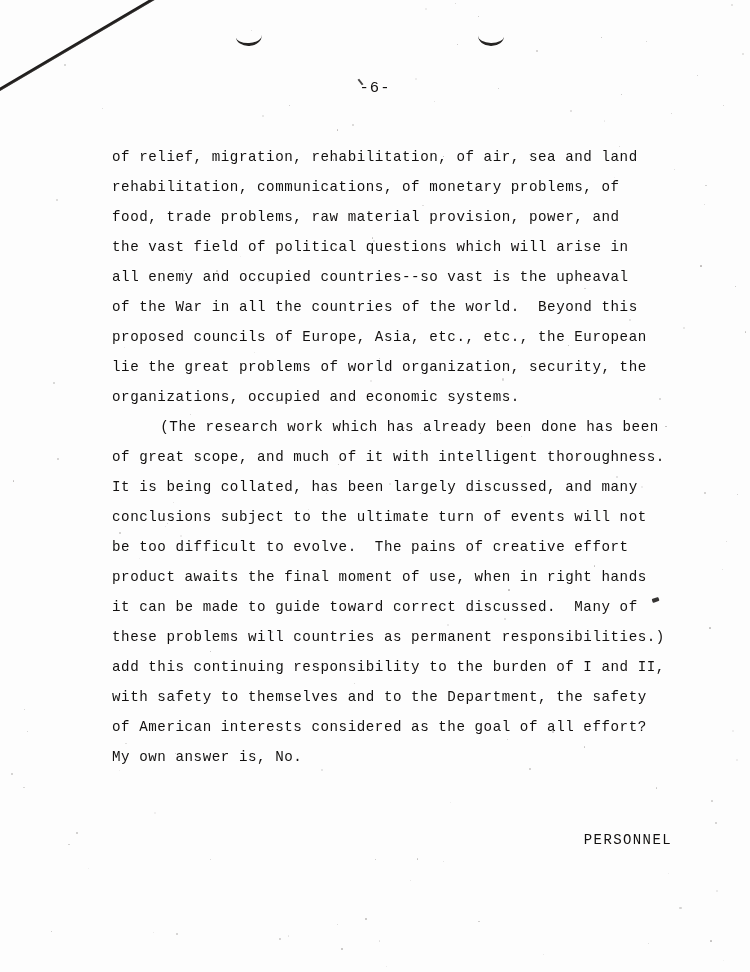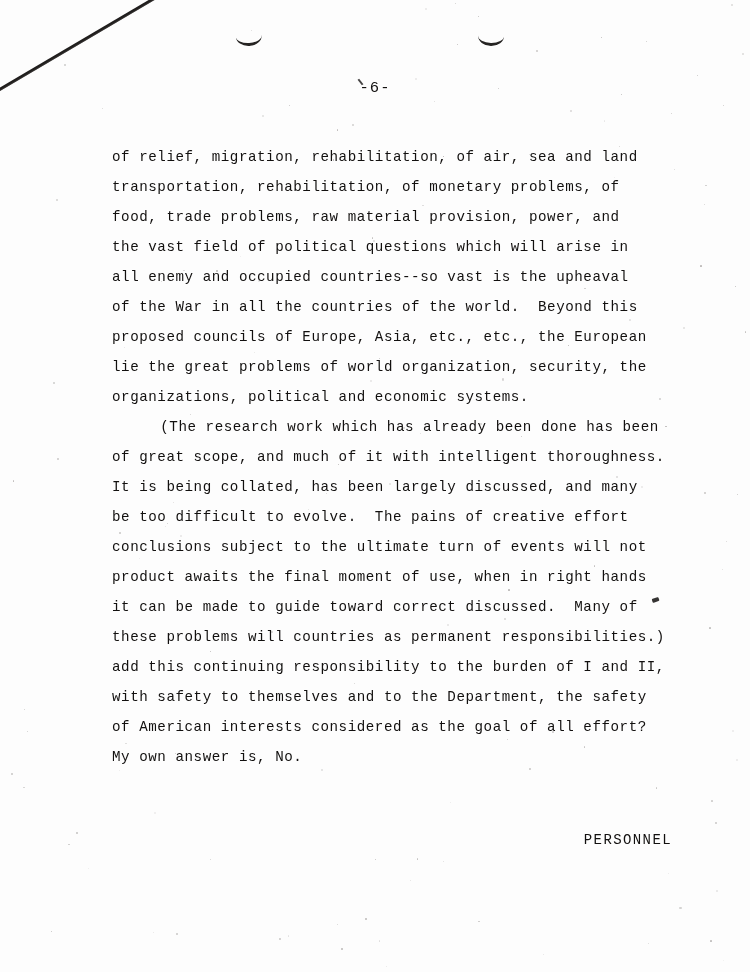--- a/index.html
+++ b/index.html
@@ -300,35 +300,35 @@
         <div class="speck" style="width: 1.17px; height: 1.17px; left: 27.3px; top: 731.2px; opacity: 0.43;"></div>
       </div>
   </div>
 
   <div class="page-number">-6-</div>
 
   <div class="body-text">
     <div id="paragraphs">
         <div class="para">
           <div class="line">of relief, migration, rehabilitation, of air, sea and land</div>
-          <div class="line">transportation, rehabilitation, of monetary problems, of</div>
+          <div class="line">rehabilitation, communications, of monetary problems, of</div>
           <div class="line">food, trade problems, raw material provision, power, and</div>
           <div class="line">the vast field of political questions which will arise in</div>
           <div class="line">all enemy and occupied countries--so vast is the upheaval</div>
           <div class="line">of the War in all the countries of the world.  Beyond this</div>
           <div class="line">proposed councils of Europe, Asia, etc., etc., the European</div>
           <div class="line">lie the great problems of world organization, security, the</div>
-          <div class="line">organizations, political and economic systems.</div>
+          <div class="line">organizations, occupied and economic systems.</div>
         </div>
         <div class="para">
           <div class="line"><span class="indent"></span><span>(The research work which has already been done has been</span></div>
           <div class="line">of great scope, and much of it with intelligent thoroughness.</div>
           <div class="line">It is being collated, has been largely discussed, and many</div>
+          <div class="line">conclusions subject to the ultimate turn of events will not</div>
           <div class="line">be too difficult to evolve.  The pains of creative effort</div>
-          <div class="line">conclusions subject to the ultimate turn of events will not</div>
           <div class="line">product awaits the final moment of use, when in right hands</div>
           <div class="line">it can be made to guide toward correct discussed.  Many of</div>
           <div class="line">these problems will countries as permanent responsibilities.)</div>
         </div>
         <div class="para">
           <div class="line">add this continuing responsibility to the burden of I and II,</div>
           <div class="line">with safety to themselves and to the Department, the safety</div>
           <div class="line">of American interests considered as the goal of all effort?</div>
           <div class="line">My own answer is, No.</div>
         </div>

